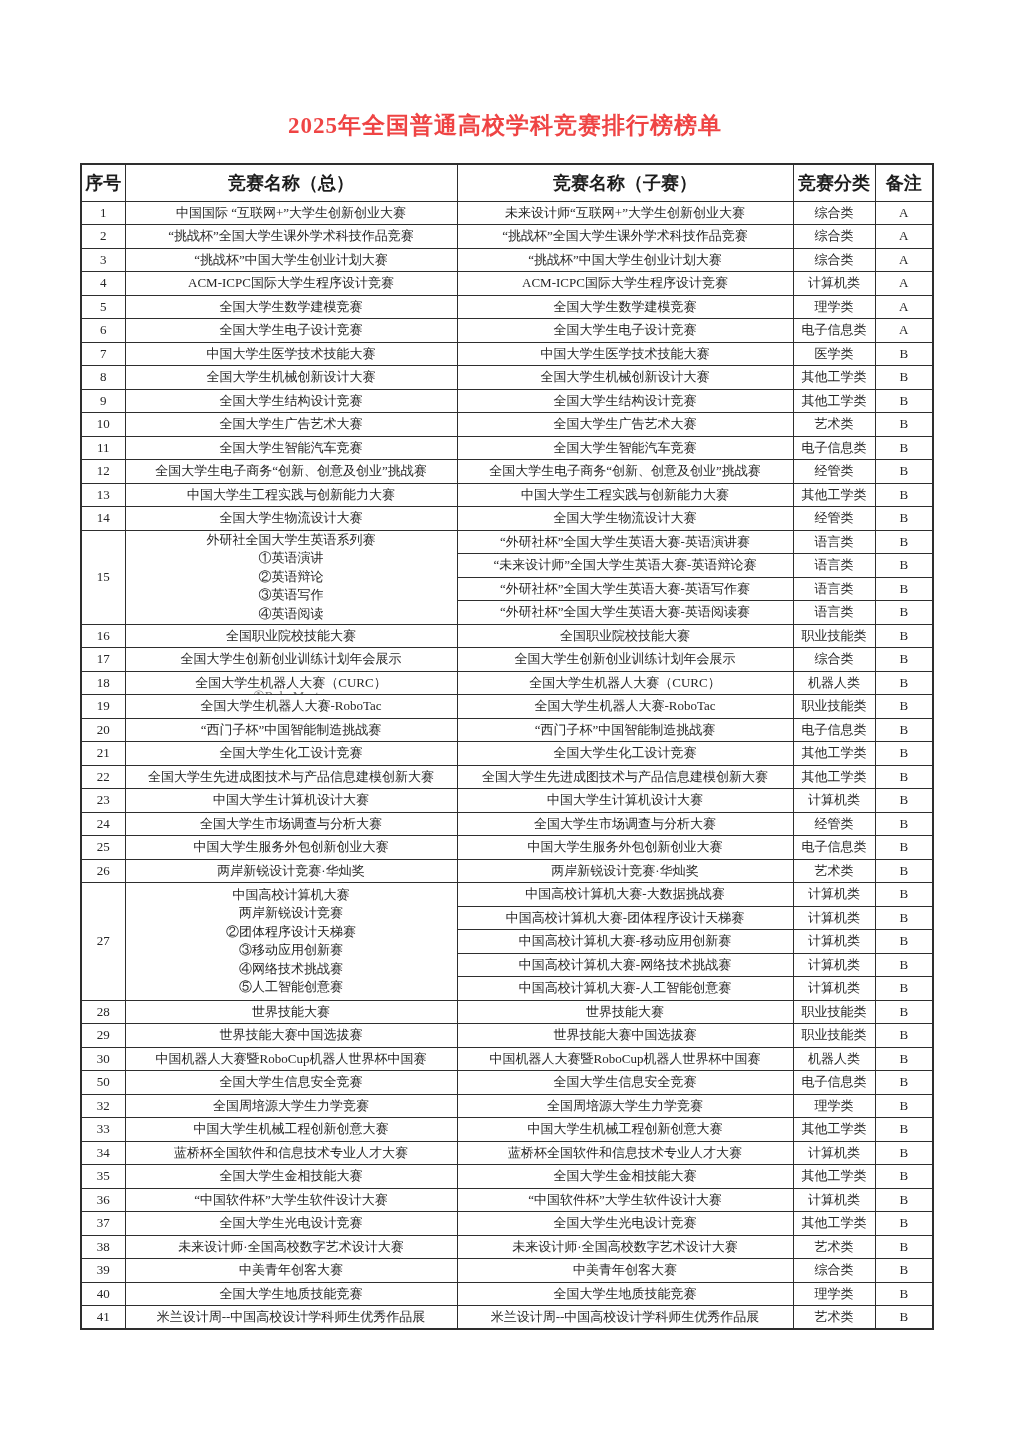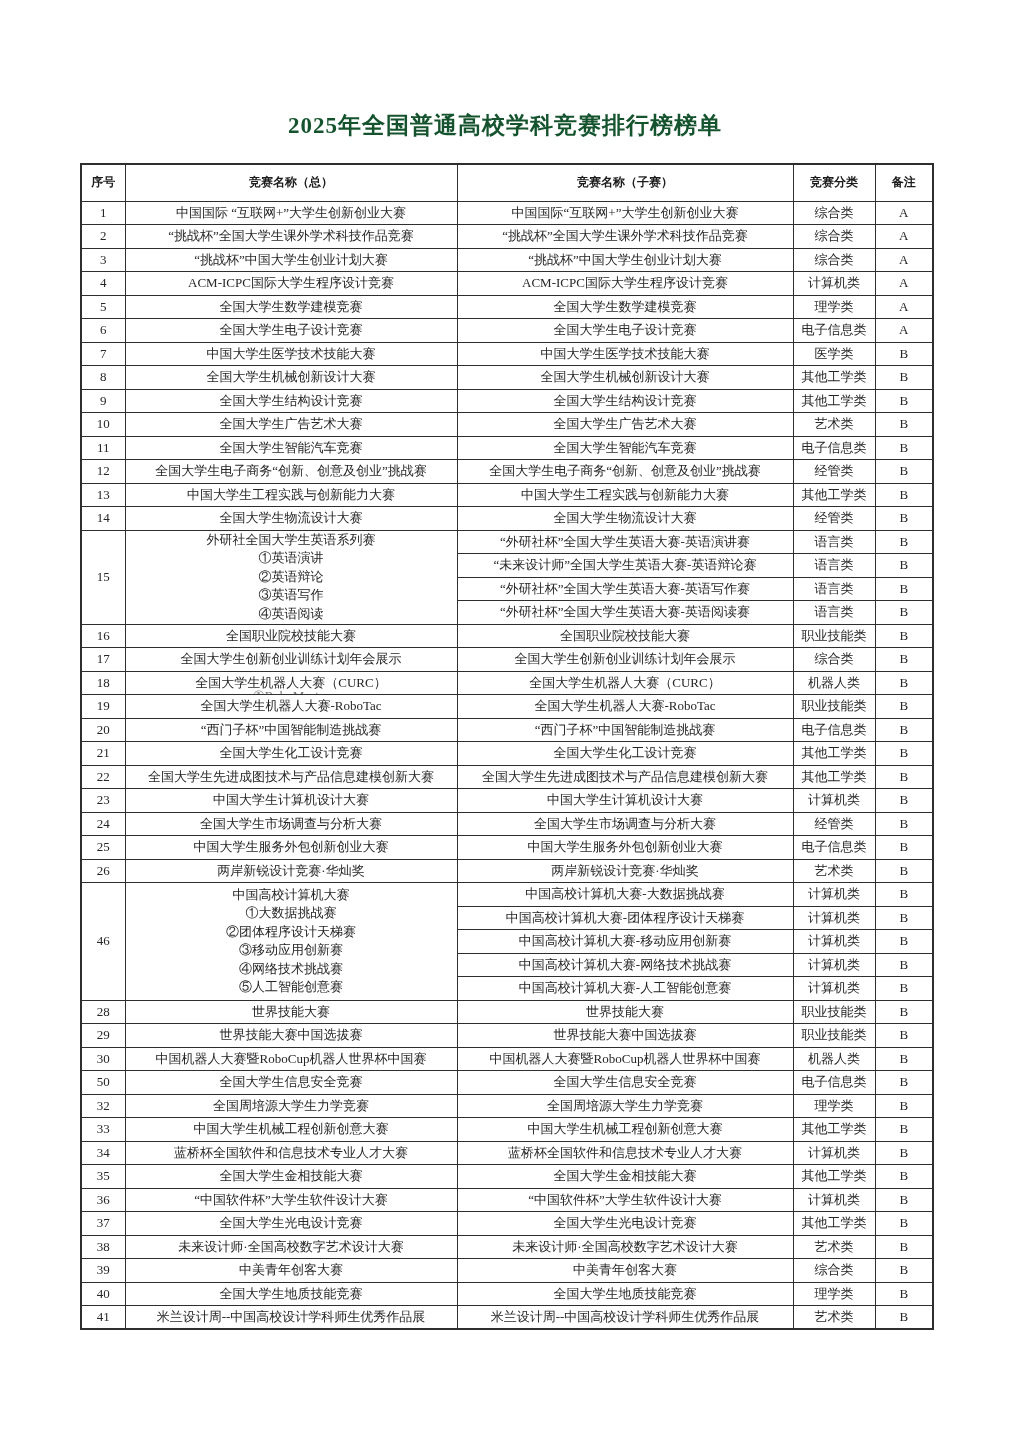--- a/index.html
+++ b/index.html
@@ -11,21 +11,21 @@
     position: relative;
   }
   .page-title {
     position: absolute;
     top: 110px; left: 0;
     width: 1010px;
     text-align: center;
     font-size: 23px;
     font-weight: bold;
     letter-spacing: 1px;
-    color: #14532d;
+    color: #ef4444;
     margin: 0;
   }
   table.doc-table {
     position: absolute;
     top: 163px; left: 80px;
     width: 852px;
     border-collapse: collapse;
     table-layout: fixed;
     border: 2px solid #2e2e2e;
   }
@@ -33,21 +33,21 @@
     border: 1px solid #2e2e2e;
     text-align: center;
     vertical-align: middle;
     white-space: nowrap;
     overflow: hidden;
     padding: 0 2px;
     font-size: 13px;
     color: #262626;
   }
   .doc-table thead tr { height: 37px; }
-  .doc-table th { font-size: 12px; font-weight: bold; color: #1c1c1c; }
+  .doc-table th { font-size: 18px; font-weight: bold; color: #1c1c1c; }
   .doc-table tbody tr { height: 23.5px; }
   col.c-no   { width: 44px; }
   col.c-tot  { width: 332px; }
   col.c-sub  { width: 336px; }
   col.c-cat  { width: 82px; }
   col.c-note { width: 58px; }
   td.c-total { position: relative; }
   td.c-total.multi { line-height: 18.5px; }
   td.c-total .tline { text-align: center; }
   td.c-total .clipped {
@@ -81,21 +81,21 @@
       <th>竞赛分类</th>
       <th>备注</th>
     </tr>
   </thead>
   <tbody>
       <tr>
         <td rowspan="1">1</td>
         <td rowspan="1" class="c-total">
           <div class="tline">中国国际 “互联网+”大学生创新创业大赛</div>
         </td>
-        <td>中国国际“互联网+”大学生创新创业大赛</td>
+        <td>未来设计师“互联网+”大学生创新创业大赛</td>
         <td>综合类</td>
         <td>A</td>
       </tr>
       <tr>
         <td rowspan="1">2</td>
         <td rowspan="1" class="c-total">
           <div class="tline">“挑战杯”全国大学生课外学术科技作品竞赛</div>
         </td>
         <td>“挑战杯”全国大学生课外学术科技作品竞赛</td>
         <td>综合类</td>
@@ -331,24 +331,24 @@
       <tr>
         <td rowspan="1">26</td>
         <td rowspan="1" class="c-total">
           <div class="tline">两岸新锐设计竞赛·华灿奖</div>
         </td>
         <td>两岸新锐设计竞赛·华灿奖</td>
         <td>艺术类</td>
         <td>B</td>
       </tr>
       <tr>
-        <td rowspan="5">46</td>
+        <td rowspan="5">27</td>
         <td rowspan="5" class="c-total multi">
           <div class="tline">中国高校计算机大赛</div>
-          <div class="tline">①大数据挑战赛</div>
+          <div class="tline">两岸新锐设计竞赛</div>
           <div class="tline">②团体程序设计天梯赛</div>
           <div class="tline">③移动应用创新赛</div>
           <div class="tline">④网络技术挑战赛</div>
           <div class="tline">⑤人工智能创意赛</div>
         </td>
         <td>中国高校计算机大赛-大数据挑战赛</td>
         <td>计算机类</td>
         <td>B</td>
       </tr>
       <tr>

